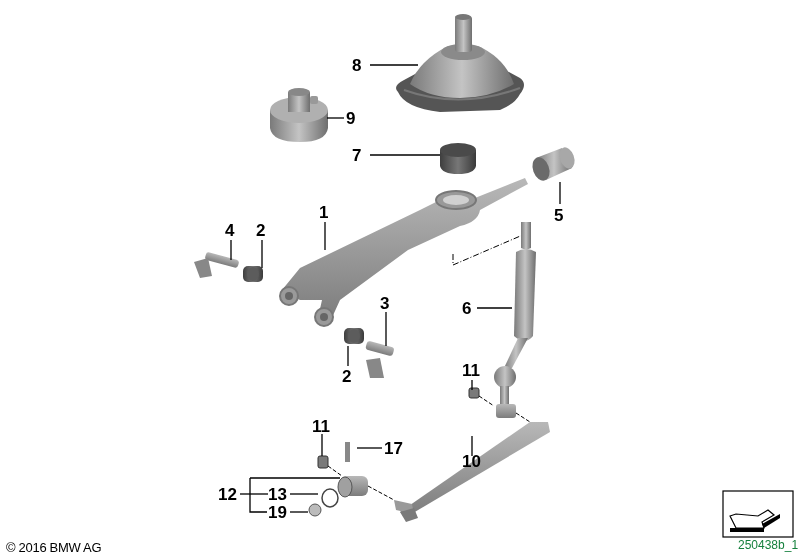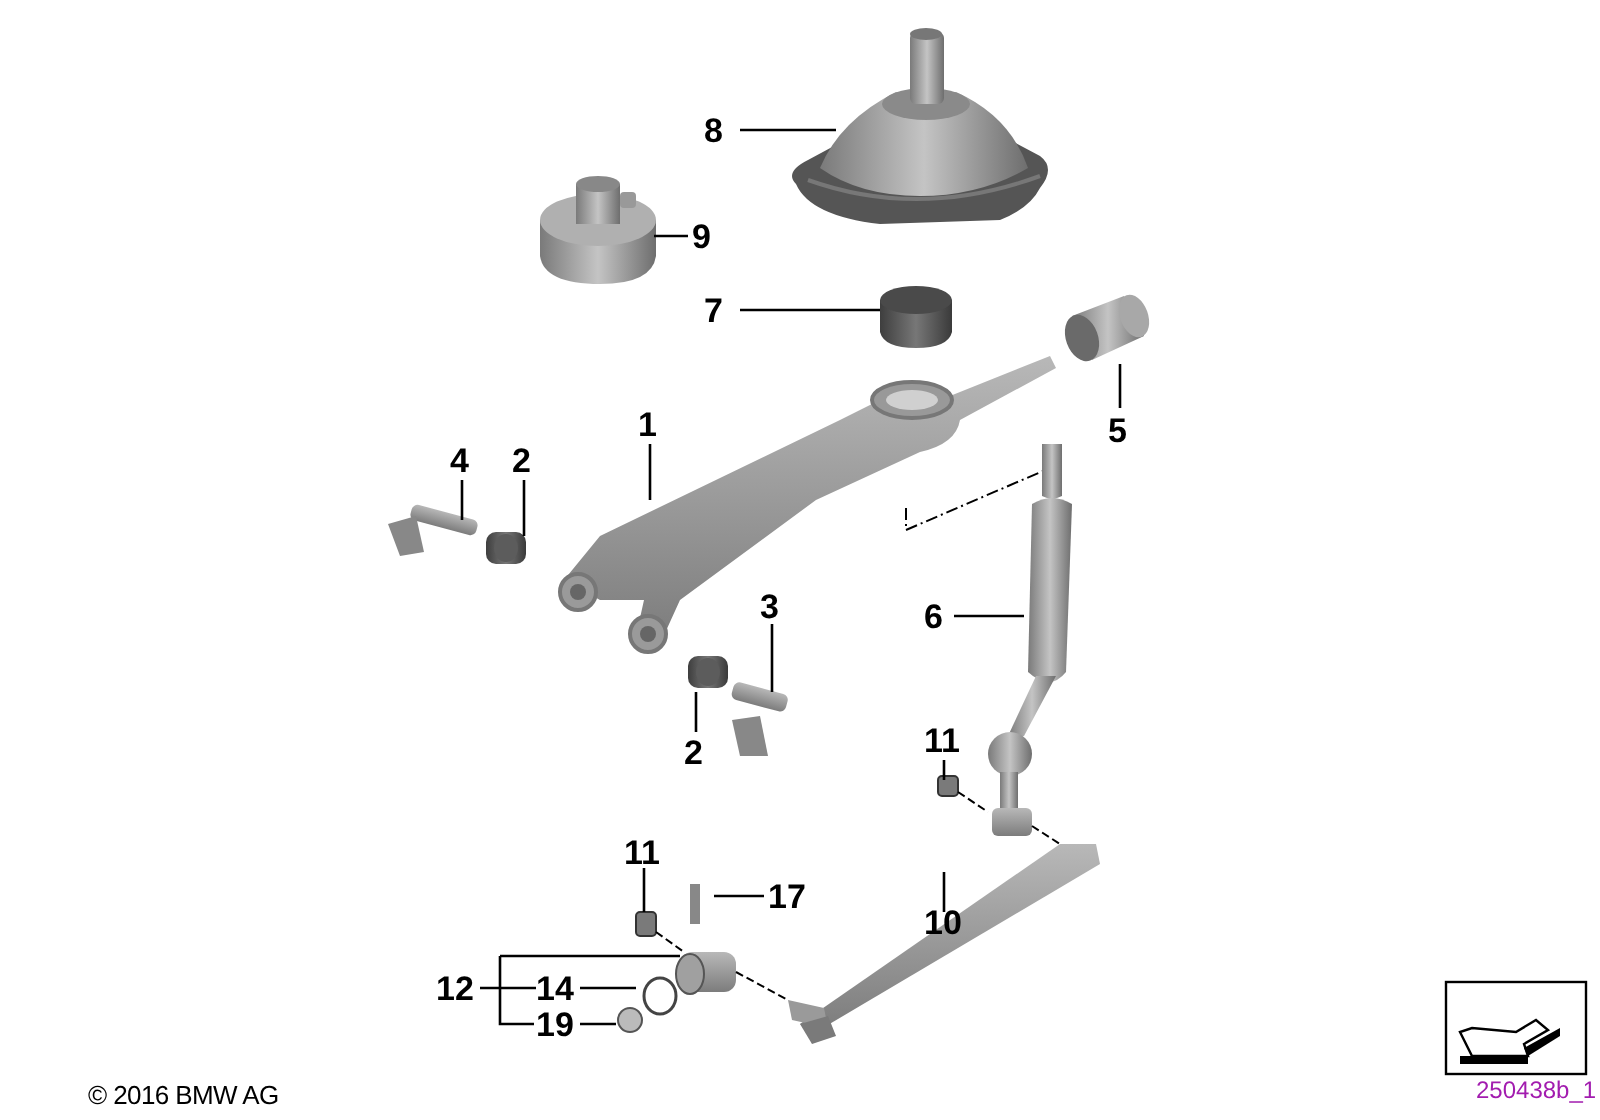--- a/index.html
+++ b/index.html
@@ -1,20 +1,20 @@
 <!DOCTYPE html>
 <html><head>
 <meta charset="utf-8">
 <style>
   html, body { margin:0; padding:0; background:#ffffff; }
   body { width:800px; height:560px; position:relative; overflow:hidden; font-family:"Liberation Sans", sans-serif; }
   #diagram { position:absolute; left:0; top:0; width:800px; height:560px; }
   .callout { position:absolute; font-family:"Liberation Sans", sans-serif; font-weight:bold; font-size:17px; color:#000; line-height:1; cursor:pointer; }
-  .footer-left { position:absolute; left:6px; top:540px; font-size:13px; color:#000; font-family:"Liberation Sans", sans-serif; letter-spacing:-0.3px;margin-left:38px; }
-  .footer-right { position:absolute; left:738px; top:538px; font-size:12px; color:#a21caf; font-family:"Liberation Sans", sans-serif; }
+  .footer-left { position:absolute; left:6px; top:540px; font-size:13px; color:#000; font-family:"Liberation Sans", sans-serif; letter-spacing:-0.3px; }
+  .footer-right { position:absolute; left:738px; top:538px; font-size:12px; color:#15803d; font-family:"Liberation Sans", sans-serif; }
   .nav-icon { position:absolute; left:722px; top:490px; width:72px; height:48px; }
 </style>
 </head>
 <body>
 
 <svg id="diagram" viewBox="0 0 800 560" xmlns="http://www.w3.org/2000/svg">
   <defs>
     <linearGradient id="gMetal" x1="0" y1="0" x2="1" y2="0">
       <stop offset="0" stop-color="#7a7a7a"></stop>
       <stop offset="0.5" stop-color="#c4c4c4"></stop>
@@ -162,21 +162,21 @@
 <span class="callout" style="left:225px;top:222px;">4</span>
 <span class="callout" style="left:256px;top:222px;">2</span>
 <span class="callout" style="left:380px;top:295px;">3</span>
 <span class="callout" style="left:342px;top:368px;">2</span>
 <span class="callout" style="left:462px;top:300px;">6</span>
 <span class="callout" style="left:462px;top:362px;">11</span>
 <span class="callout" style="left:312px;top:418px;">11</span>
 <span class="callout" style="left:384px;top:440px;">17</span>
 <span class="callout" style="left:462px;top:434px;margin-top:19px;">10</span>
 <span class="callout" style="left:218px;top:486px;">12</span>
-<span class="callout" style="left:268px;top:486px;">14</span>
+<span class="callout" style="left:268px;top:486px;">13</span>
 <span class="callout" style="left:268px;top:504px;">19</span>
 
 <svg class="nav-icon" viewBox="0 0 72 48">
   <rect x="1" y="1" width="70" height="46" fill="#fff" stroke="#000" stroke-width="1.2"></rect>
   <path d="M8,26 L14,38 L42,38 L40,32 L52,25 L46,20 L36,26 L14,24 Z" fill="#fff" stroke="#000" stroke-width="1.2"></path>
   <path d="M8,38 L42,38 L42,42 L8,42 Z" fill="#000"></path>
   <path d="M42,38 L58,28 L58,24 L40,34 Z" fill="#000"></path>
 </svg>
 
 <div class="footer-left">© 2016 BMW AG</div>

